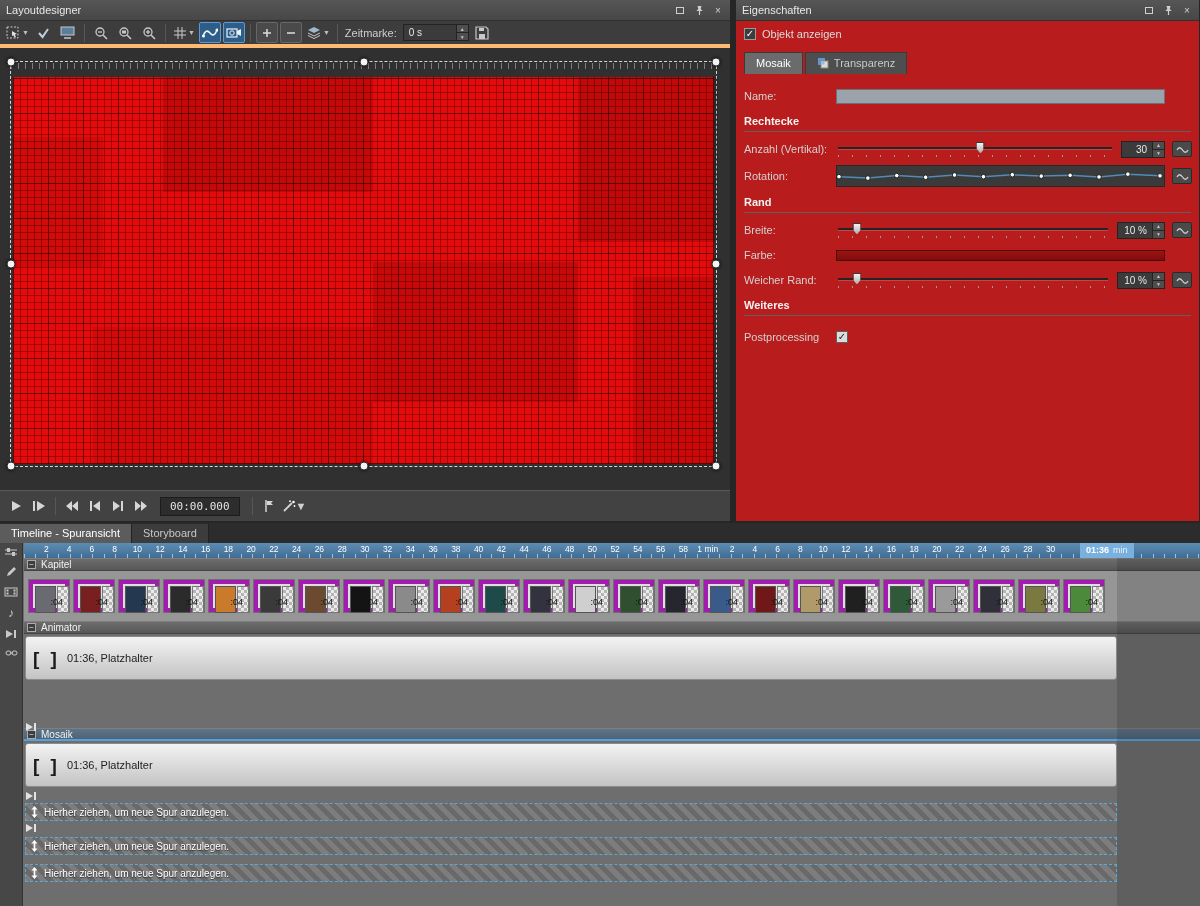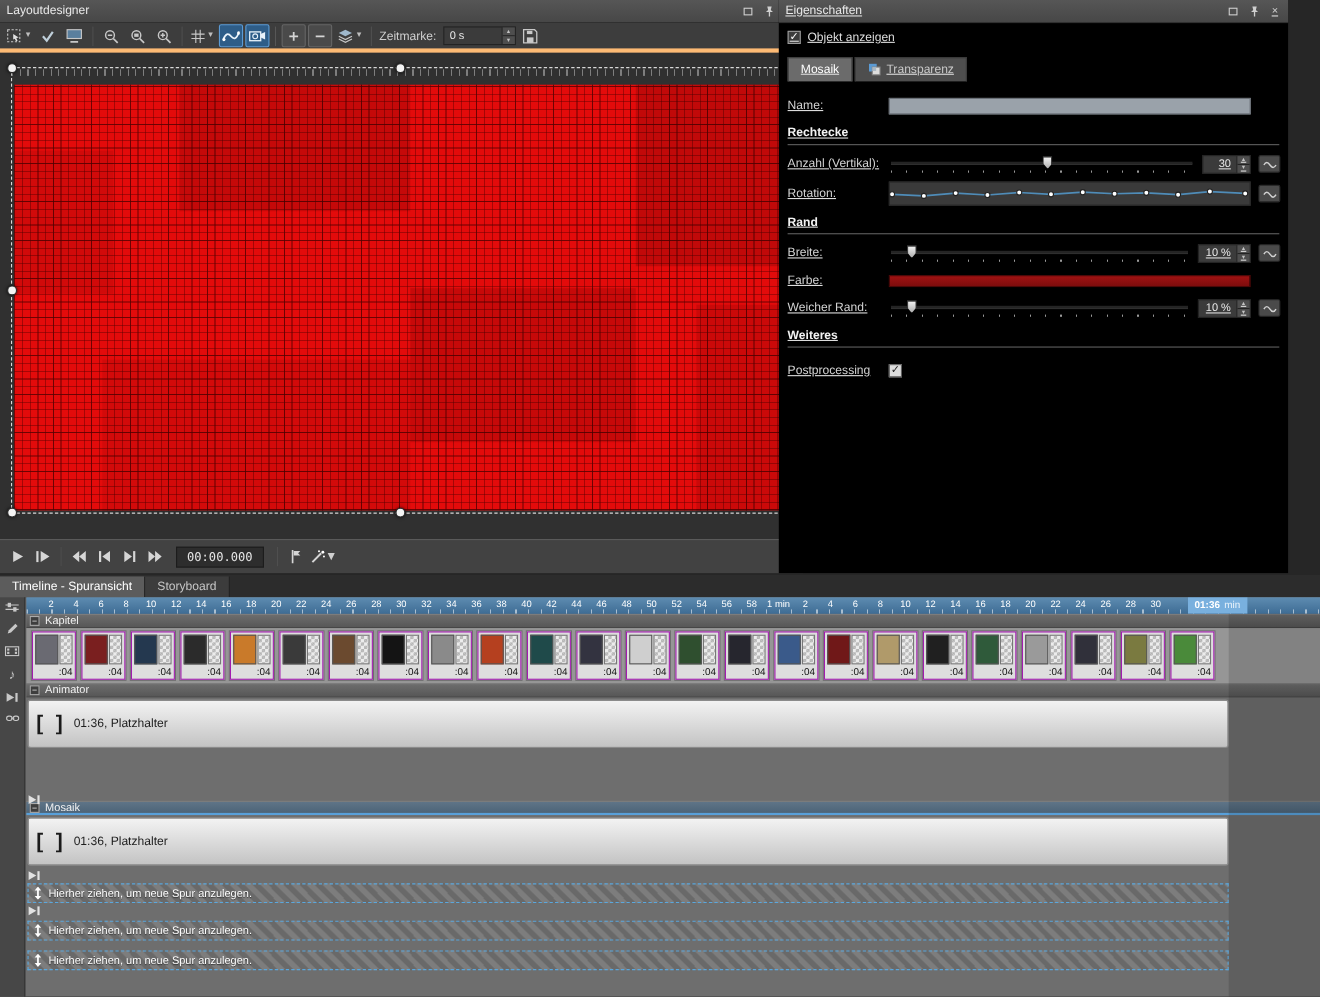--- a/index.html
+++ b/index.html
@@ -1,21 +1,21 @@
 <!DOCTYPE html>
 <html><head>
 <meta charset="utf-8">
 <style>
 *{box-sizing:border-box;margin:0;padding:0}
 html,body{width:1200px;height:906px;overflow:hidden;background:#262626;
   font-family:"Liberation Sans","DejaVu Sans",sans-serif;font-size:11px;color:#ddd;}
 svg{display:block}
 .pane{position:absolute;background:#3f3f3f;}
 #layout-pane{left:0;top:0;width:730px;height:521px;}
-#props-pane{left:708px;top:0;width:463px;height:521px;background:#000000;text-decoration:underline;}
+#props-pane{left:736px;top:0;width:463px;height:521px;background:#b91c1c;}
 #timeline-pane{left:0;top:523px;width:1200px;height:383px;background:#353535;}
 
 
 .titlebar{height:21px;background:linear-gradient(#565656,#474747);display:flex;align-items:center;
   padding:0 6px;color:#e8e8e8;font-size:11px;border-bottom:1px solid #303030;}
 .tb-icons{margin-left:auto;display:flex;gap:7px;align-items:center;color:#cfcfcf;}
 .tb-ic{width:12px;height:12px;display:flex;align-items:center;justify-content:center;font-size:10px;cursor:default;}
 .sq{width:8px;height:7px;border:1px solid #cfcfcf;}
 
 
@@ -102,21 +102,21 @@
 .rbadge{position:absolute;left:1056px;top:0;height:15px;background:#79b0de;color:#fff;font-weight:bold;
   font-size:9px;line-height:15px;padding:0 6px;}
 .rbadge .unit{font-weight:normal;margin-left:4px;color:#eaf3fb;}
 .thead{height:13px;background:linear-gradient(#6d6d6d,#575757);border-top:1px solid #7e7e7e;border-bottom:1px solid #464646;
   display:flex;align-items:center;gap:5px;padding-left:3px;font-size:10px;color:#f2f2f2;}
 .thead.selected{background:linear-gradient(#5f7487,#4c6478);border-bottom:2px solid #58a0da;}
 .collapse{width:9px;height:9px;border:1px solid #ababab;background:#3e3e3e;color:#e8e8e8;font-size:8px;
   line-height:7px;text-align:center;}
 .collapse::before{content:"\2212";}
 .thumbs{height:50px;background:#969696;display:flex;align-items:center;gap:5px;padding-left:5px;overflow:hidden;}
-.thumb{position:relative;flex:0 0 40px;height:44px;background:#dedede;border:1px solid #a21caf;box-shadow:0 0 0 1px #6f6f6f;}
+.thumb{position:relative;flex:0 0 40px;height:32px;background:#dedede;border:4px solid #a21caf;box-shadow:0 0 0 1px #6f6f6f;}
 .thumb-img{position:absolute;left:2px;top:2px;width:21px;height:27px;border:1px solid #555;}
 .thumb-checker{position:absolute;left:24px;top:2px;width:12px;height:27px;background-color:#ececec;
   background-image:linear-gradient(45deg,#b5b5b5 25%,transparent 25%,transparent 75%,#b5b5b5 75%),
    linear-gradient(45deg,#b5b5b5 25%,transparent 25%,transparent 75%,#b5b5b5 75%);
   background-size:6px 6px;background-position:0 0,3px 3px;border:1px solid #777;}
 .thumb-label{position:absolute;right:2px;bottom:1px;font-size:9px;color:#111;}
 .cliprow{position:relative;height:48px;padding-top:2px;}
 .clip{position:relative;margin-left:1px;width:1092px;height:44px;border-radius:3px;border:1px solid #8b8b8b;
   background:linear-gradient(#f3f3f3,#c3c3c3);display:flex;align-items:center;gap:7px;padding-left:7px;
   color:#1d1d1d;font-size:11px;}

